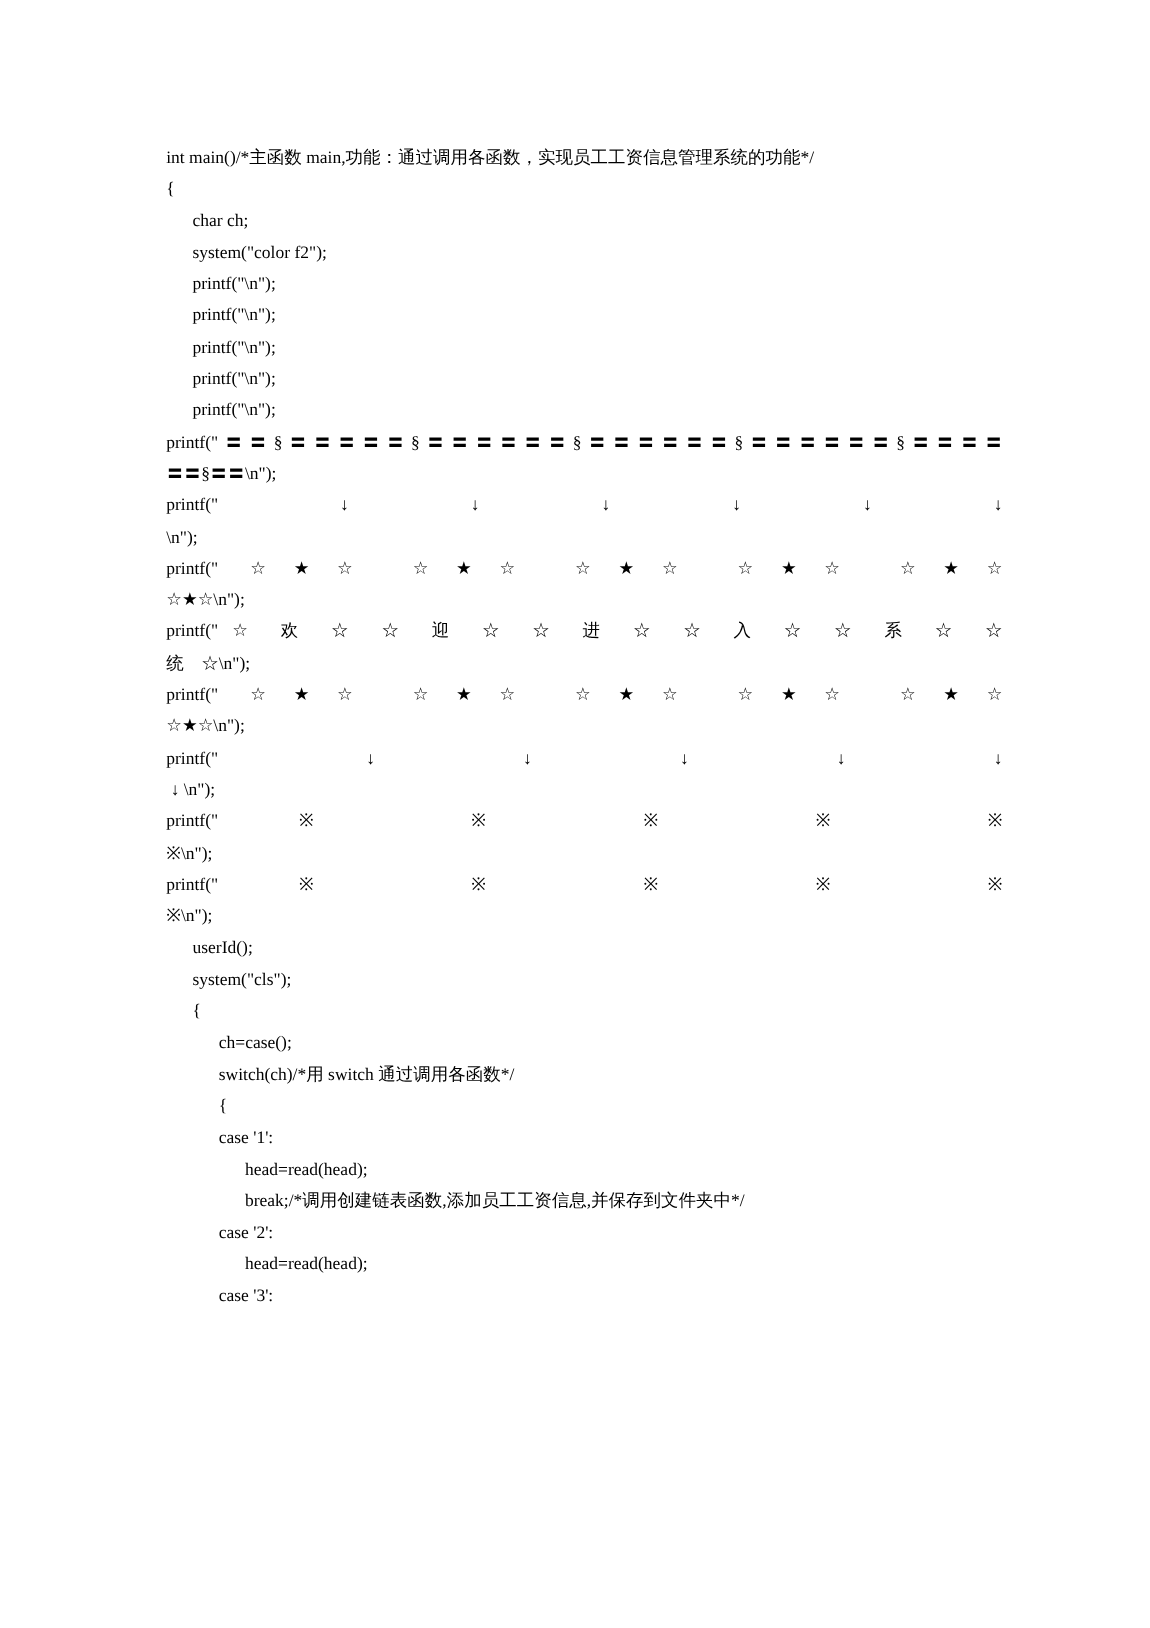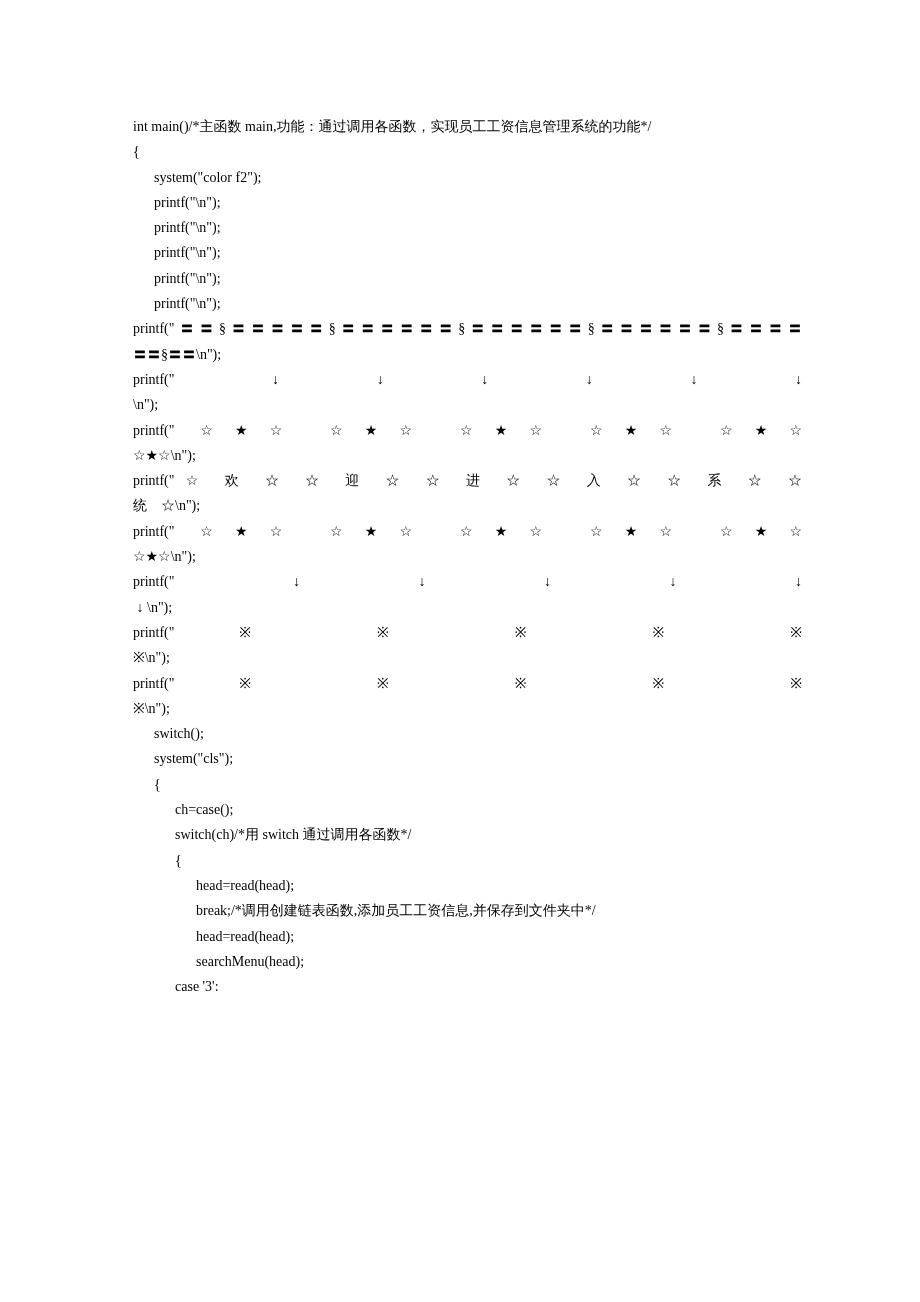--- a/index.html
+++ b/index.html
@@ -29,20 +29,21 @@
     text-align-last: justify;
     white-space: normal;
   }
 </style>
 </head>
 <body>
 
 <div class="page">
   <span class="line">int main()/*主函数 main,功能：通过调用各函数，实现员工工资信息管理系统的功能*/</span>
   <span class="line">{</span>
+  <span class="line">      char ch;</span>
   <span class="line">      system("color f2");</span>
   <span class="line">      printf("\n");</span>
   <span class="line">      printf("\n");</span>
   <span class="line">      printf("\n");</span>
   <span class="line">      printf("\n");</span>
   <span class="line">      printf("\n");</span>
   <span class="line justify">      printf("〓〓§〓〓〓〓〓§〓〓〓〓〓〓§〓〓〓〓〓〓§〓〓〓〓〓〓§〓〓〓〓</span>
   <span class="line">〓〓§〓〓\n");</span>
   <span class="line justify">      printf("        ↓             ↓              ↓              ↓              ↓              ↓</span>
   <span class="line">\n");</span>
@@ -51,25 +52,26 @@
   <span class="line justify">      printf("☆   欢   ☆   ☆   迎   ☆     ☆   进   ☆     ☆   入   ☆     ☆   系   ☆     ☆ </span>
   <span class="line">统    ☆\n");</span>
   <span class="line justify">      printf("     ☆★☆        ☆★☆           ☆★☆           ☆★☆           ☆★☆</span>
   <span class="line">☆★☆\n");</span>
   <span class="line justify">      printf("        ↓             ↓               ↓               ↓               ↓</span>
   <span class="line"> ↓ \n");</span>
   <span class="line justify">      printf("       ※             ※               ※               ※               ※</span>
   <span class="line">※\n");</span>
   <span class="line justify">      printf("       ※             ※               ※               ※               ※</span>
   <span class="line">※\n");</span>
-  <span class="line">      switch();</span>
+  <span class="line">      userId();</span>
   <span class="line">      system("cls");</span>
   <span class="line"></span>
   <span class="line">      {</span>
   <span class="line">            ch=case();</span>
   <span class="line">            switch(ch)/*用 switch 通过调用各函数*/</span>
   <span class="line">            {</span>
+  <span class="line">            case '1':</span>
   <span class="line">                  head=read(head);</span>
   <span class="line">                  break;/*调用创建链表函数,添加员工工资信息,并保存到文件夹中*/</span>
+  <span class="line">            case '2':</span>
   <span class="line">                  head=read(head);</span>
-  <span class="line">                  searchMenu(head);</span>
   <span class="line">            case '3':</span>
 </div>
 
 </body></html>

